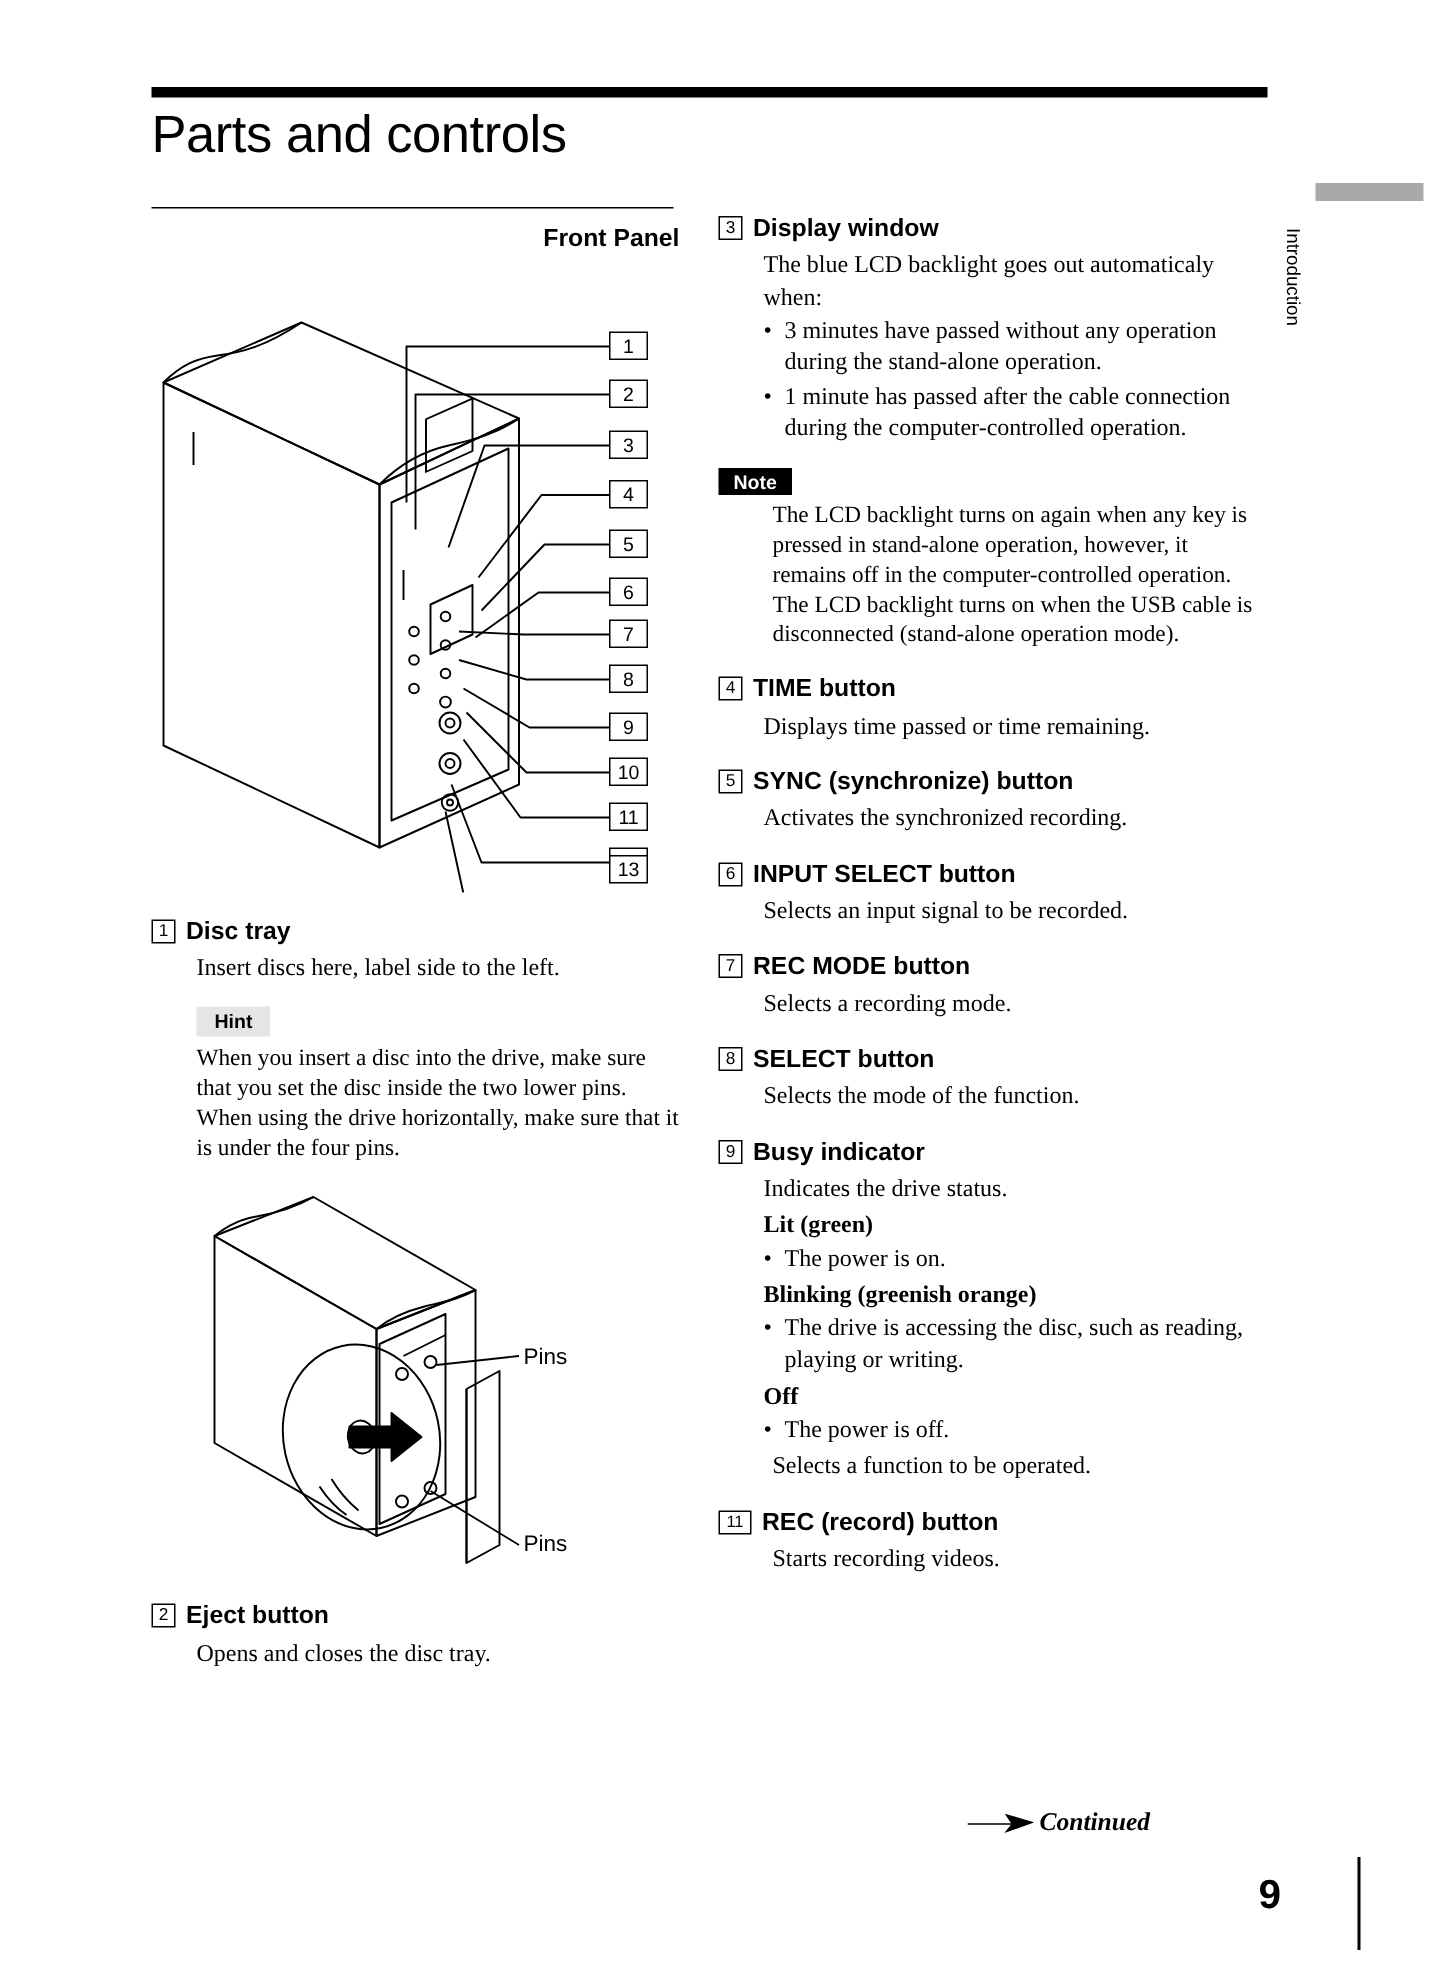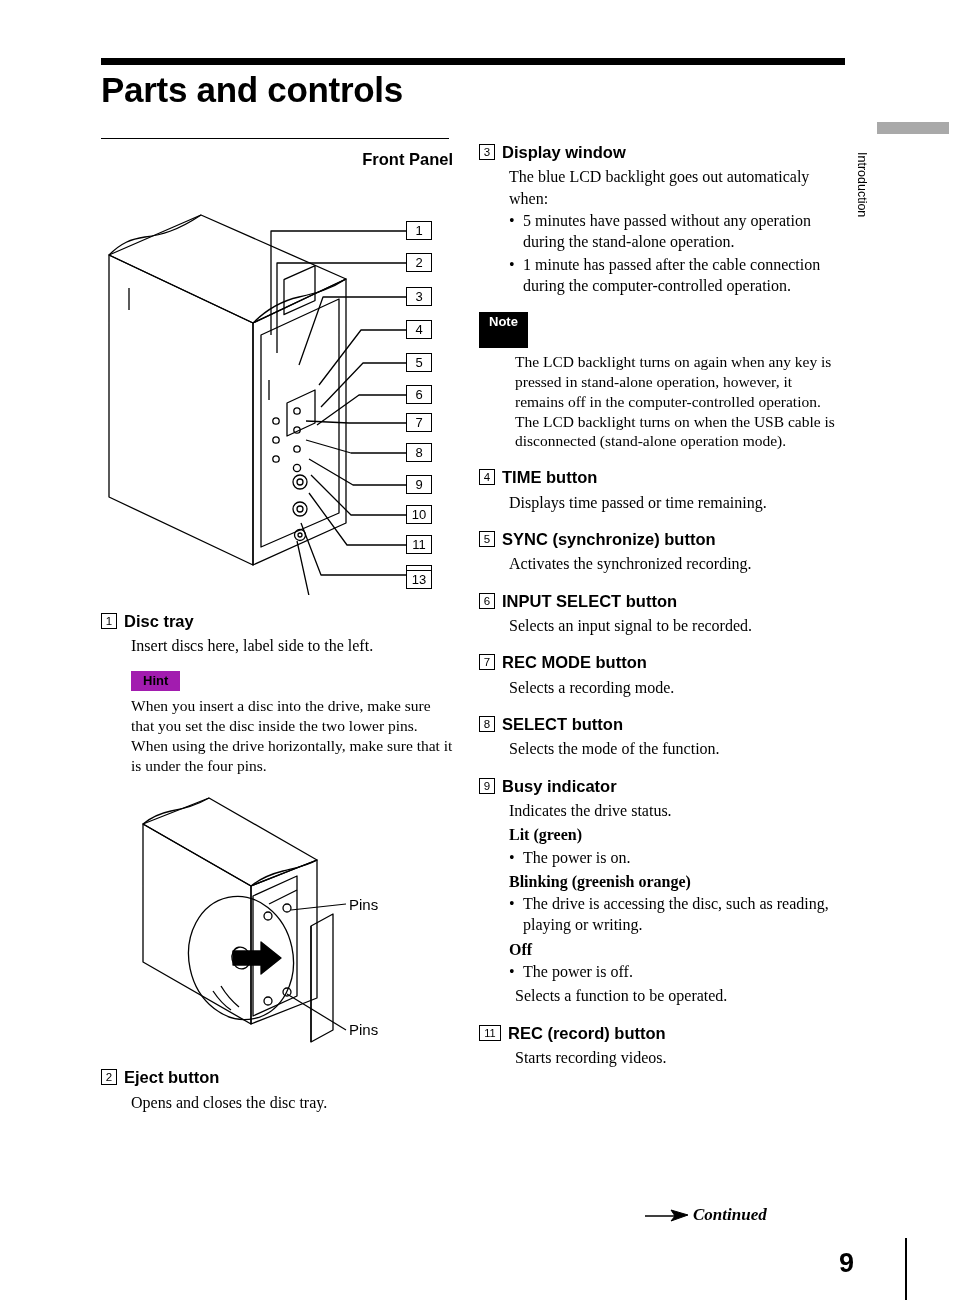--- a/index.html
+++ b/index.html
@@ -25,21 +25,21 @@
   .title-rule {
     position: absolute;
     left: 101px; top: 58px;
     width: 744px; height: 7px;
     background: #000;
   }
   .page-title {
     position: absolute;
     left: 101px; top: 70px;
     font-family: "Liberation Sans", sans-serif;
-    font-weight: bold;
+    font-weight: normal;
     font-size: 35px;
     letter-spacing: -0.3px;
     color: #000;
   }
   .title-underline {
     position: absolute;
     left: 101px; top: 138px;
     width: 348px; height: 1px;
     background: #000;
   }
@@ -138,26 +138,26 @@
   }
 
   
   .note-badge {
     display: inline-block;
     background: #000;
     color: #fff;
     font-family: "Liberation Sans", sans-serif;
     font-weight: bold;
     font-size: 13px;
-    padding: 2px 10px 19px 10px;
+    padding: 2px 10px 1px 10px;
     margin-bottom: 4px;
   }
   .hint-badge {
     display: inline-block;
-    background: #a21caf;
+    background: #e5e5e5;
     color: #000;
     font-family: "Liberation Sans", sans-serif;
     font-weight: bold;
     font-size: 13px;
     padding: 2px 12px 3px 12px;
     margin-bottom: 5px;
   }
   .note-body {
     font-size: 15.5px;
     line-height: 1.28;
@@ -364,21 +364,21 @@
 
   <div class="col-right">
 
     <div class="item">
       <div class="item-head" style="margin-top:0;">
         <span class="num-box">3</span><span>Display window</span>
       </div>
       <div class="item-body">
         <div>The blue LCD backlight goes out automaticaly when:</div>
         <ul>
-          <li>5 minutes have passed without any operation during the stand-alone operation.</li>
+          <li>3 minutes have passed without any operation during the stand-alone operation.</li>
           <li>1 minute has passed after the cable connection during the computer-controlled operation.</li>
         </ul>
       </div>
     </div>
 
     <div style="margin-top:16px;">
       <div class="note-badge">Note</div>
       <div class="note-body">The LCD backlight turns on again when any key is pressed in stand-alone operation, however, it remains off in the computer-controlled operation. The LCD backlight turns on when the USB cable is disconnected  (stand-alone operation mode).</div>
     </div>
 

